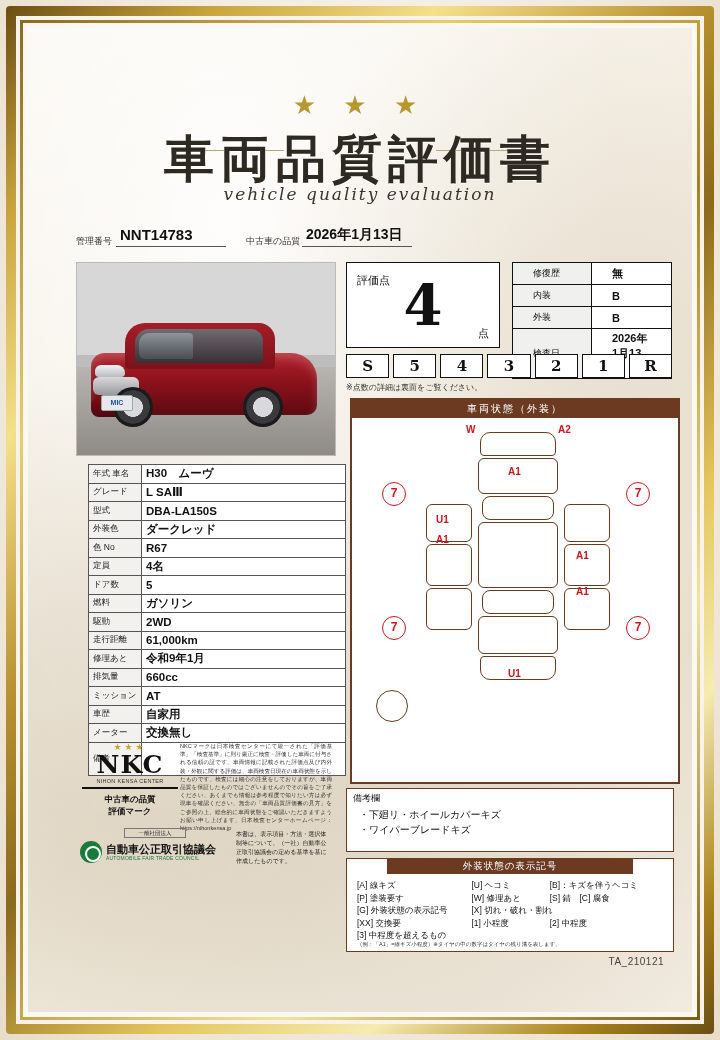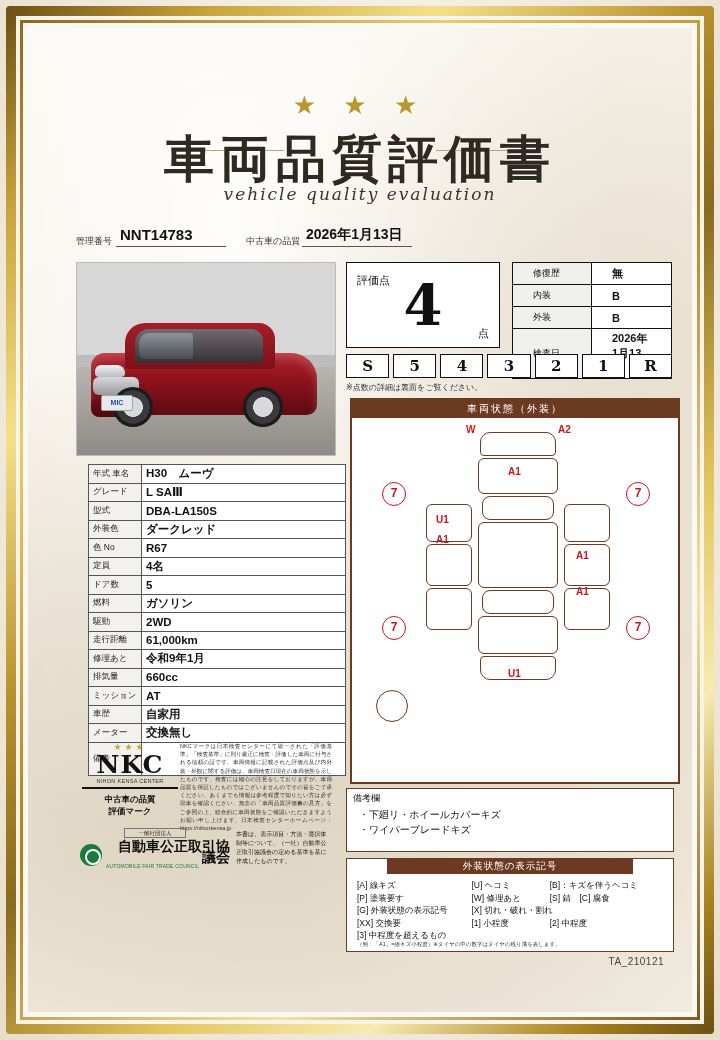--- a/index.html
+++ b/index.html
@@ -167,21 +167,21 @@
   .nkc .romaji{font-size:5.5px;color:#333;letter-spacing:.3px;}
   .nkc .bar{width:96px;height:2px;background:#111;margin:3px auto 4px;}
   .nkc .sub{font-size:8.5px;color:#111;font-weight:bold;line-height:12px;}
   .nkc-text{position:absolute;left:152px;top:714px;width:152px;font-size:5.6px;line-height:8.2px;color:#333;text-align:justify;}
 
   .afta{position:absolute;left:52px;top:800px;width:150px;}
   .afta .top{font-size:5.5px;color:#222;text-align:center;border:1px solid #777;width:60px;margin:0 auto 3px;line-height:8px;}
   .afta .row{display:flex;align-items:center;gap:4px;}
   .afta .mark{width:22px;height:22px;border-radius:50%;background:#1a7a3c;position:relative;flex:none;}
   .afta .mark:after{content:"";position:absolute;left:5px;top:5px;width:12px;height:12px;border-radius:50%;border:2px solid #fff;}
-  .afta .nm{font-size:14px;font-weight:bold;color:#111;line-height:11px;text-align:right;}
+  .afta .nm{font-size:11px;font-weight:bold;color:#111;line-height:11px;text-align:right;}
   .afta .en{font-size:5px;color:#1a7a3c;letter-spacing:.2px;}
   .afta-text{position:absolute;left:208px;top:802px;width:96px;font-size:6px;line-height:9px;color:#222;}
 
   
   .cond{
     position:absolute;left:322px;top:370px;width:326px;height:382px;
     border:2px solid #6b3a20;background:#fff;
   }
   .cond-title{
     position:absolute;left:0;top:0;width:100%;height:18px;line-height:18px;

